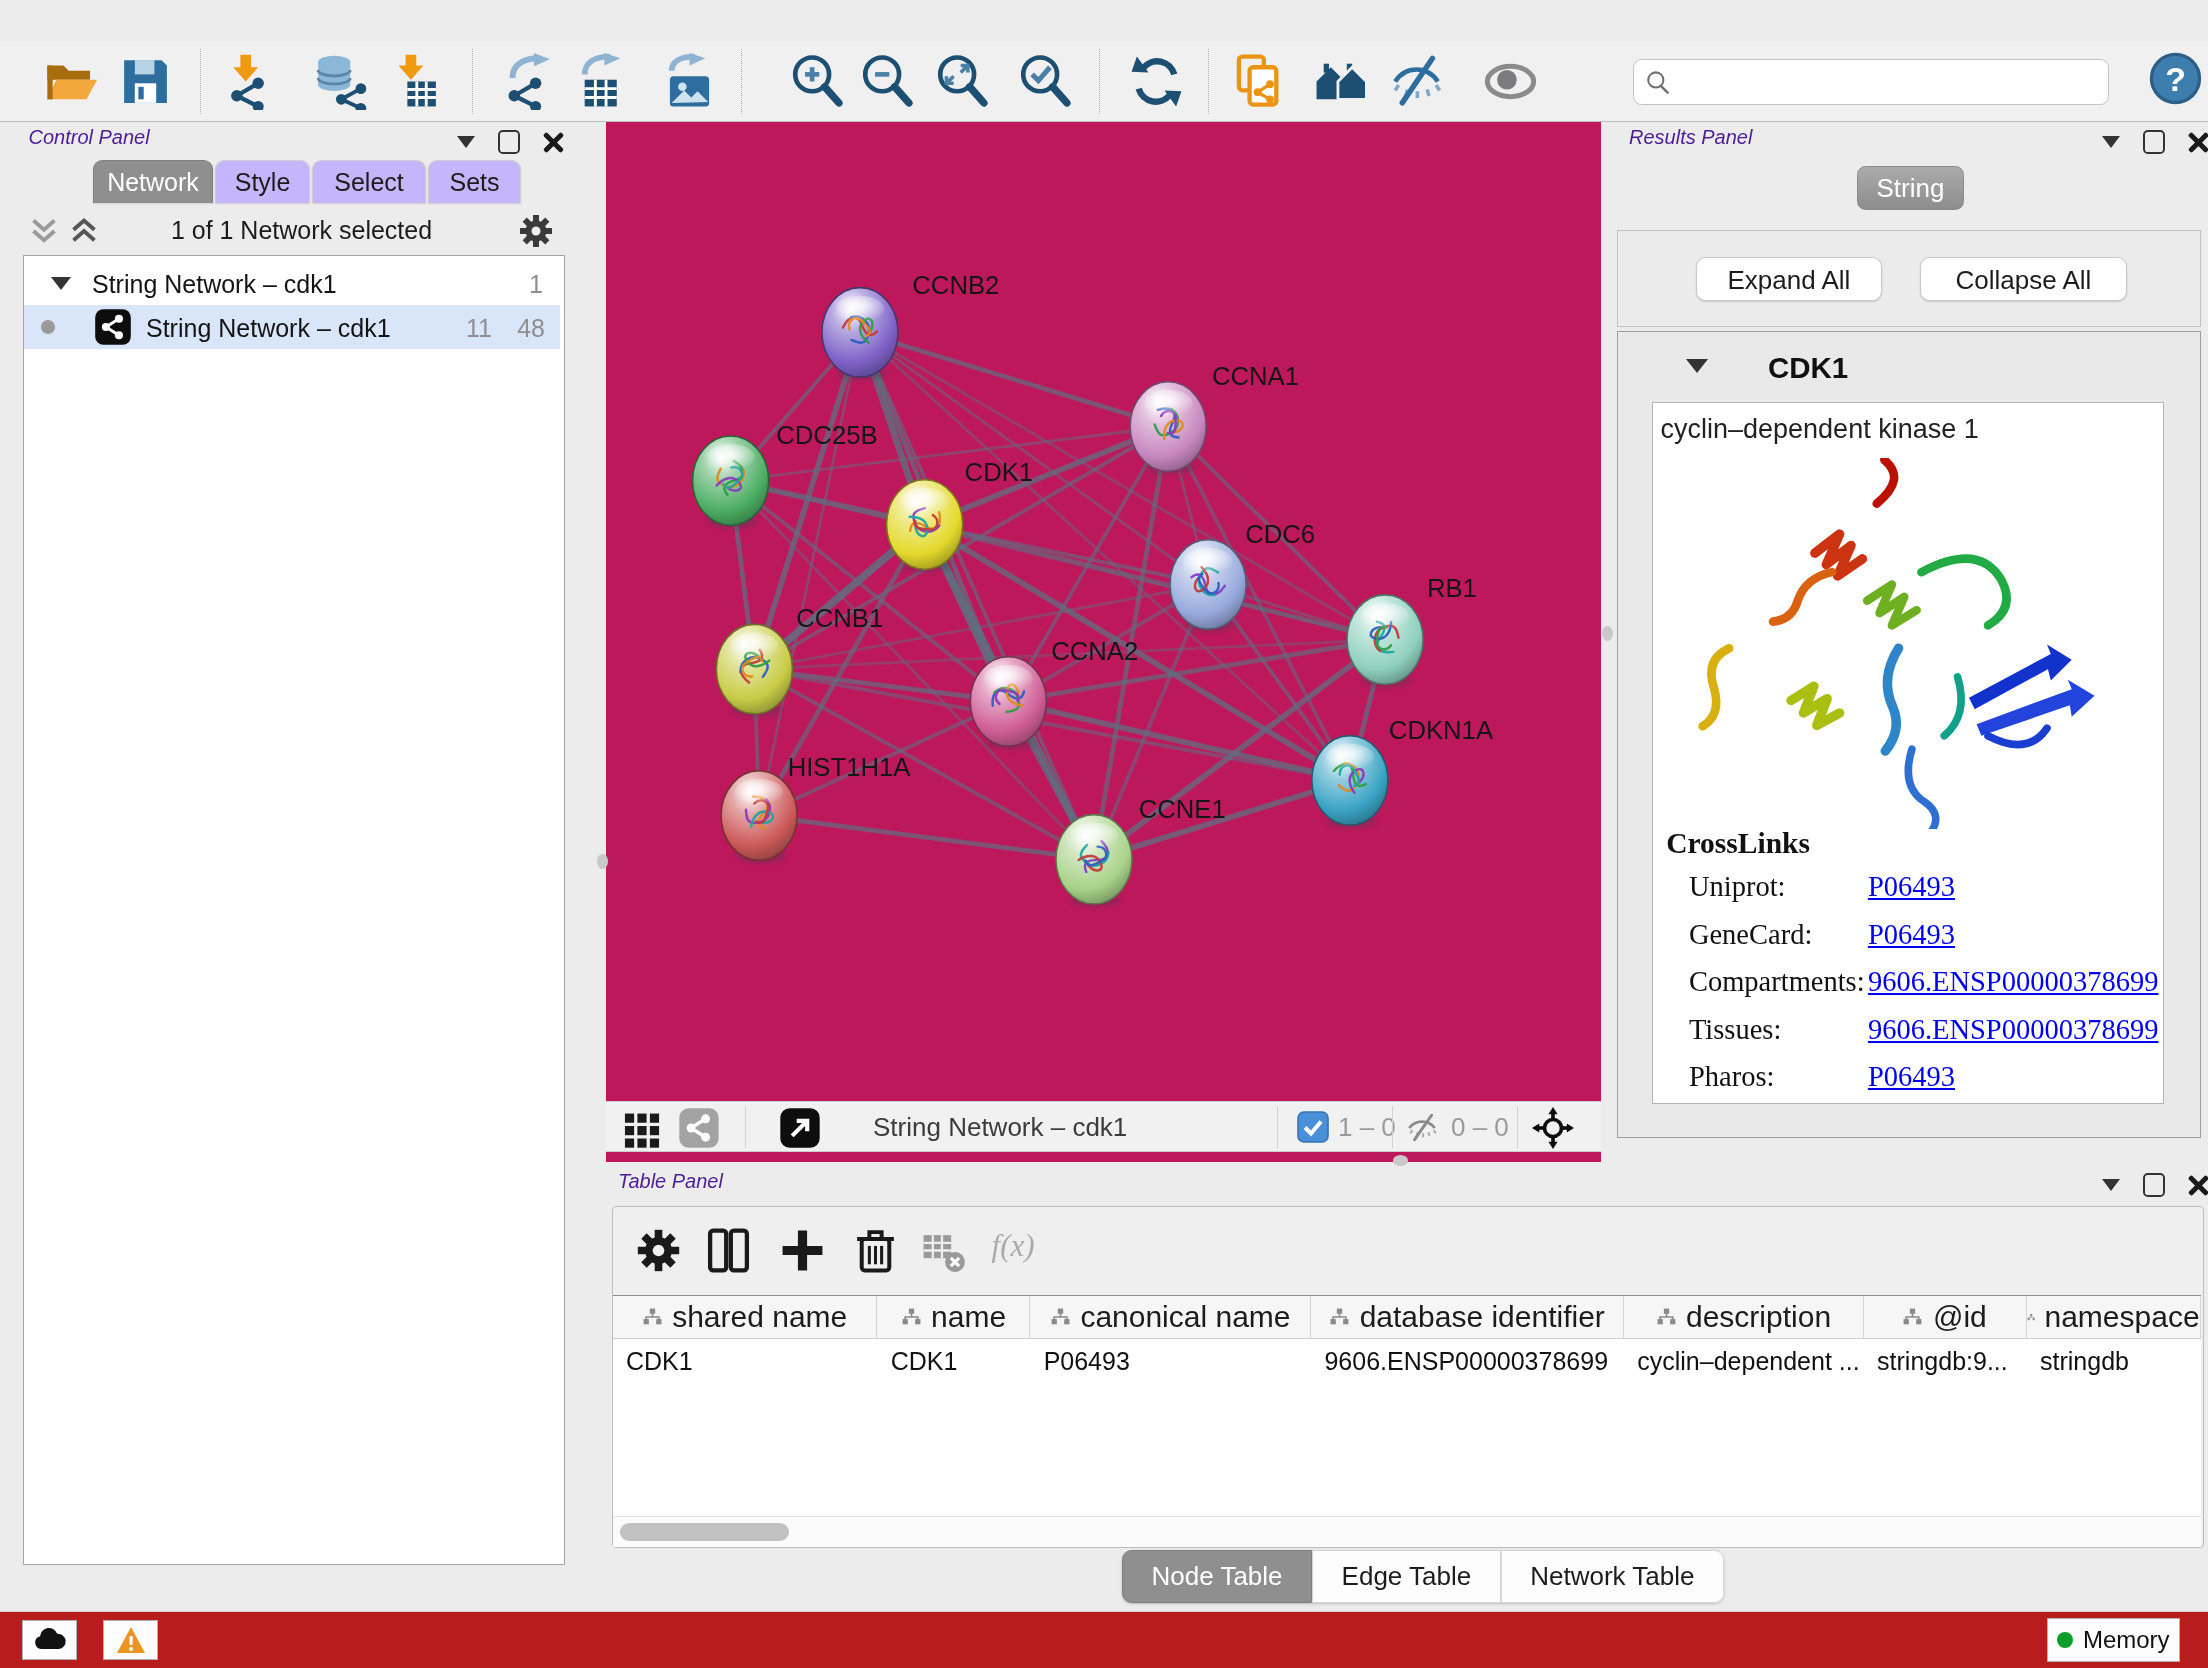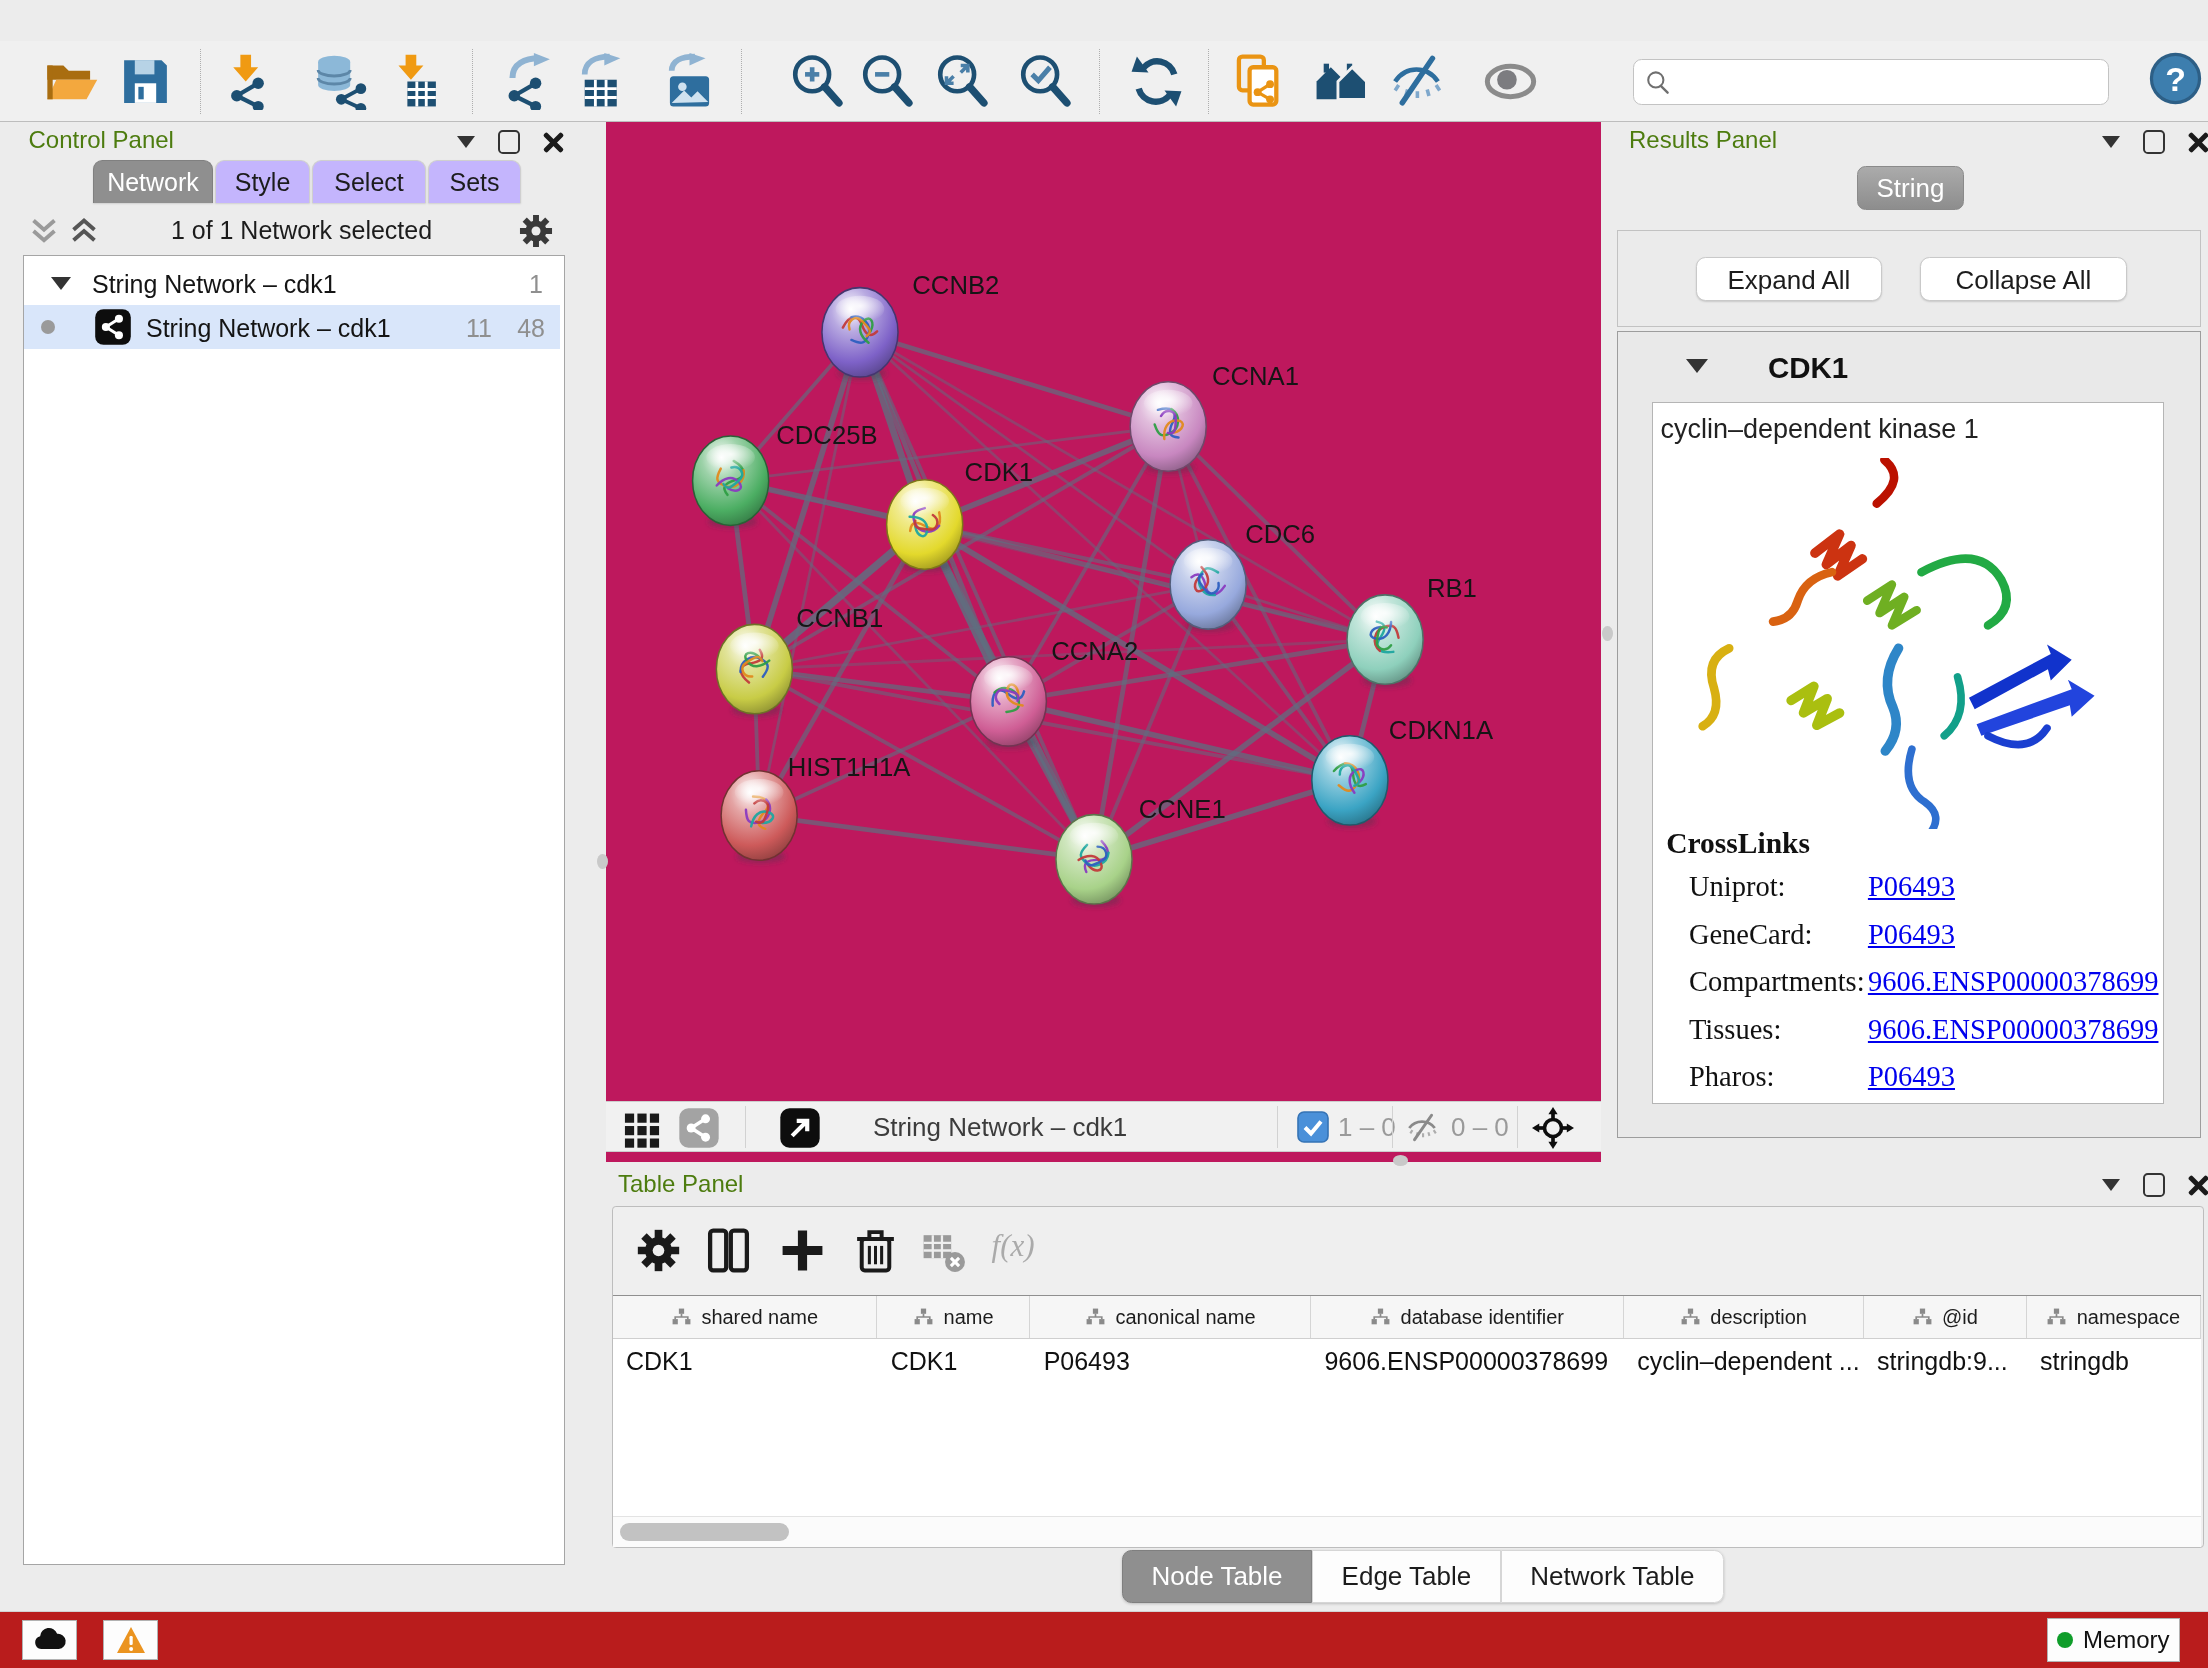--- a/index.html
+++ b/index.html
@@ -11,21 +11,21 @@
   .wtitle{position:absolute;left:0;top:0;width:100%;height:40px;line-height:40px;text-align:center;font-size:26px;color:#4b4b4b;}
   
   .toolbar{left:0;top:41px;width:2208px;height:80px;background:#f0f0f0;border-bottom:1.9px solid #bdbdbd;}
   .tb{position:absolute;top:9.5px;width:61px;height:61px;background:none;border:none;padding:1.9px;cursor:pointer;}
   .tb svg{width:57px;height:57px;display:block;}
   .tsep{position:absolute;top:7.6px;height:65px;width:0;border-left:1.9px dotted #aeaeae;}
   .searchwrap{position:absolute;left:1633px;top:18px;width:474px;height:44px;background:#fff;border:1.9px solid #c3c3c3;border-radius:8.6px;}
   .searchwrap svg{position:absolute;left:9.5px;top:8.6px;width:27px;height:27px;}
   .searchwrap input{position:absolute;left:44px;top:1.9px;width:418px;height:36px;border:none;outline:none;font-size:25px;font-family:"Liberation Sans",sans-serif;background:transparent;}
   
-  .ptitle{font-size:24px;color:#4d7c0f;}
+  .ptitle{font-size:20px;color:#4c1d95;font-style:italic;}
   .winbtns{position:absolute;display:flex;align-items:center;gap:23px;}
   .wb-col{width:0;height:0;border-left:9.5px solid transparent;border-right:9.5px solid transparent;border-top:12.4px solid #333;}
   .wb-float{width:18px;height:20px;border:2.9px solid #333;border-radius:4.8px;}
   .wb-x{position:relative;width:21px;height:21px;}
   .wb-x:before,.wb-x:after{content:"";position:absolute;left:-1.9px;top:8.6px;width:25px;height:4.8px;background:#1a1a1a;border-radius:1.9px;}
   .wb-x:before{transform:rotate(45deg);} .wb-x:after{transform:rotate(-45deg);}
   
   .cpanel{left:0;top:122px;width:603px;height:1489px;background:#ececec;}
   .ctabs{position:absolute;left:4px;top:38px;width:603px;height:44px;}
   .ctab{position:absolute;top:0;height:42px;line-height:42px;text-align:center;font-size:25px;background:#c4b5fd;border:1px solid #cfcfcf;border-bottom:none;border-radius:9.5px 9.5px 0 0;color:#1c1c1c;cursor:pointer;box-shadow:0 1px 1.9px rgba(0,0,0,.12);}
@@ -61,21 +61,21 @@
   .xl-title{position:absolute;left:13.3px;font-family:"Liberation Serif",serif;font-weight:bold;font-size:29.5px;color:#111;}
   .xl-row{position:absolute;left:36px;width:466px;font-family:"Liberation Serif",serif;font-size:28.5px;color:#111;}
   .xl-row a{position:absolute;left:179px;color:#0000ee;text-decoration:underline;cursor:pointer;white-space:nowrap;}
   
   .tpanel{left:603px;top:1162px;width:1605px;height:449px;background:#ececec;}
   .tbox{position:absolute;left:8.6px;top:44px;width:1590px;height:340px;background:#efefef;border:1px solid #bdbdbd;border-radius:3.8px;}
   .tt-btn{position:absolute;top:17px;width:53px;height:53px;border:none;background:none;padding:0;cursor:pointer;}
   .tt-btn svg{width:49px;height:49px;display:block;}
   .fx{font-family:"Liberation Serif",serif;font-style:italic;font-size:31px;color:#aaa;}
   .thead{position:absolute;left:0;top:88px;width:1588px;height:42px;background:#f6f6f6;border-top:1.9px solid #8f8f8f;border-bottom:1px solid #cfcfcf;display:flex;}
-  .th{height:42px;display:flex;align-items:center;justify-content:center;gap:9.5px;font-size:20px;color:#1c1c1c;border-right:1px solid #d5d5d5;box-sizing:border-box;cursor:pointer;}
+  .th{height:42px;display:flex;align-items:center;justify-content:center;gap:9.5px;font-size:30px;color:#1c1c1c;border-right:1px solid #d5d5d5;box-sizing:border-box;cursor:pointer;}
   .tbody{position:absolute;left:0;top:132px;width:1588px;height:177px;background:#fff;}
   .tr{display:flex;height:44px;}
   .td{font-size:25px;color:#111;padding-left:13.3px;line-height:44px;white-space:nowrap;overflow:hidden;box-sizing:border-box;}
   .hscroll{position:absolute;left:0;top:309px;width:1588px;height:29.5px;background:#fbfbfb;border-top:1px solid #e3e3e3;}
   .hthumb{position:absolute;left:7.6px;top:5.7px;width:169px;height:18px;border-radius:9.5px;background:#c2c2c2;cursor:pointer;}
   .btabs{position:absolute;left:519px;top:388px;height:53px;display:flex;box-shadow:0 1px 2.9px rgba(0,0,0,.2);border-radius:9.5px;}
   .btab{height:51px;line-height:51px;padding:0 28.5px;font-size:26px;background:#fdfdfd;border:1px solid #d6d6d6;color:#1c1c1c;cursor:pointer;}
   .btab.first{border-radius:9.5px 0 0 9.5px;}
   .btab.last{border-radius:0 9.5px 9.5px 0;}
   .btab.active{background:#8f8f8f;color:#fff;border-color:#7f7f7f;}

